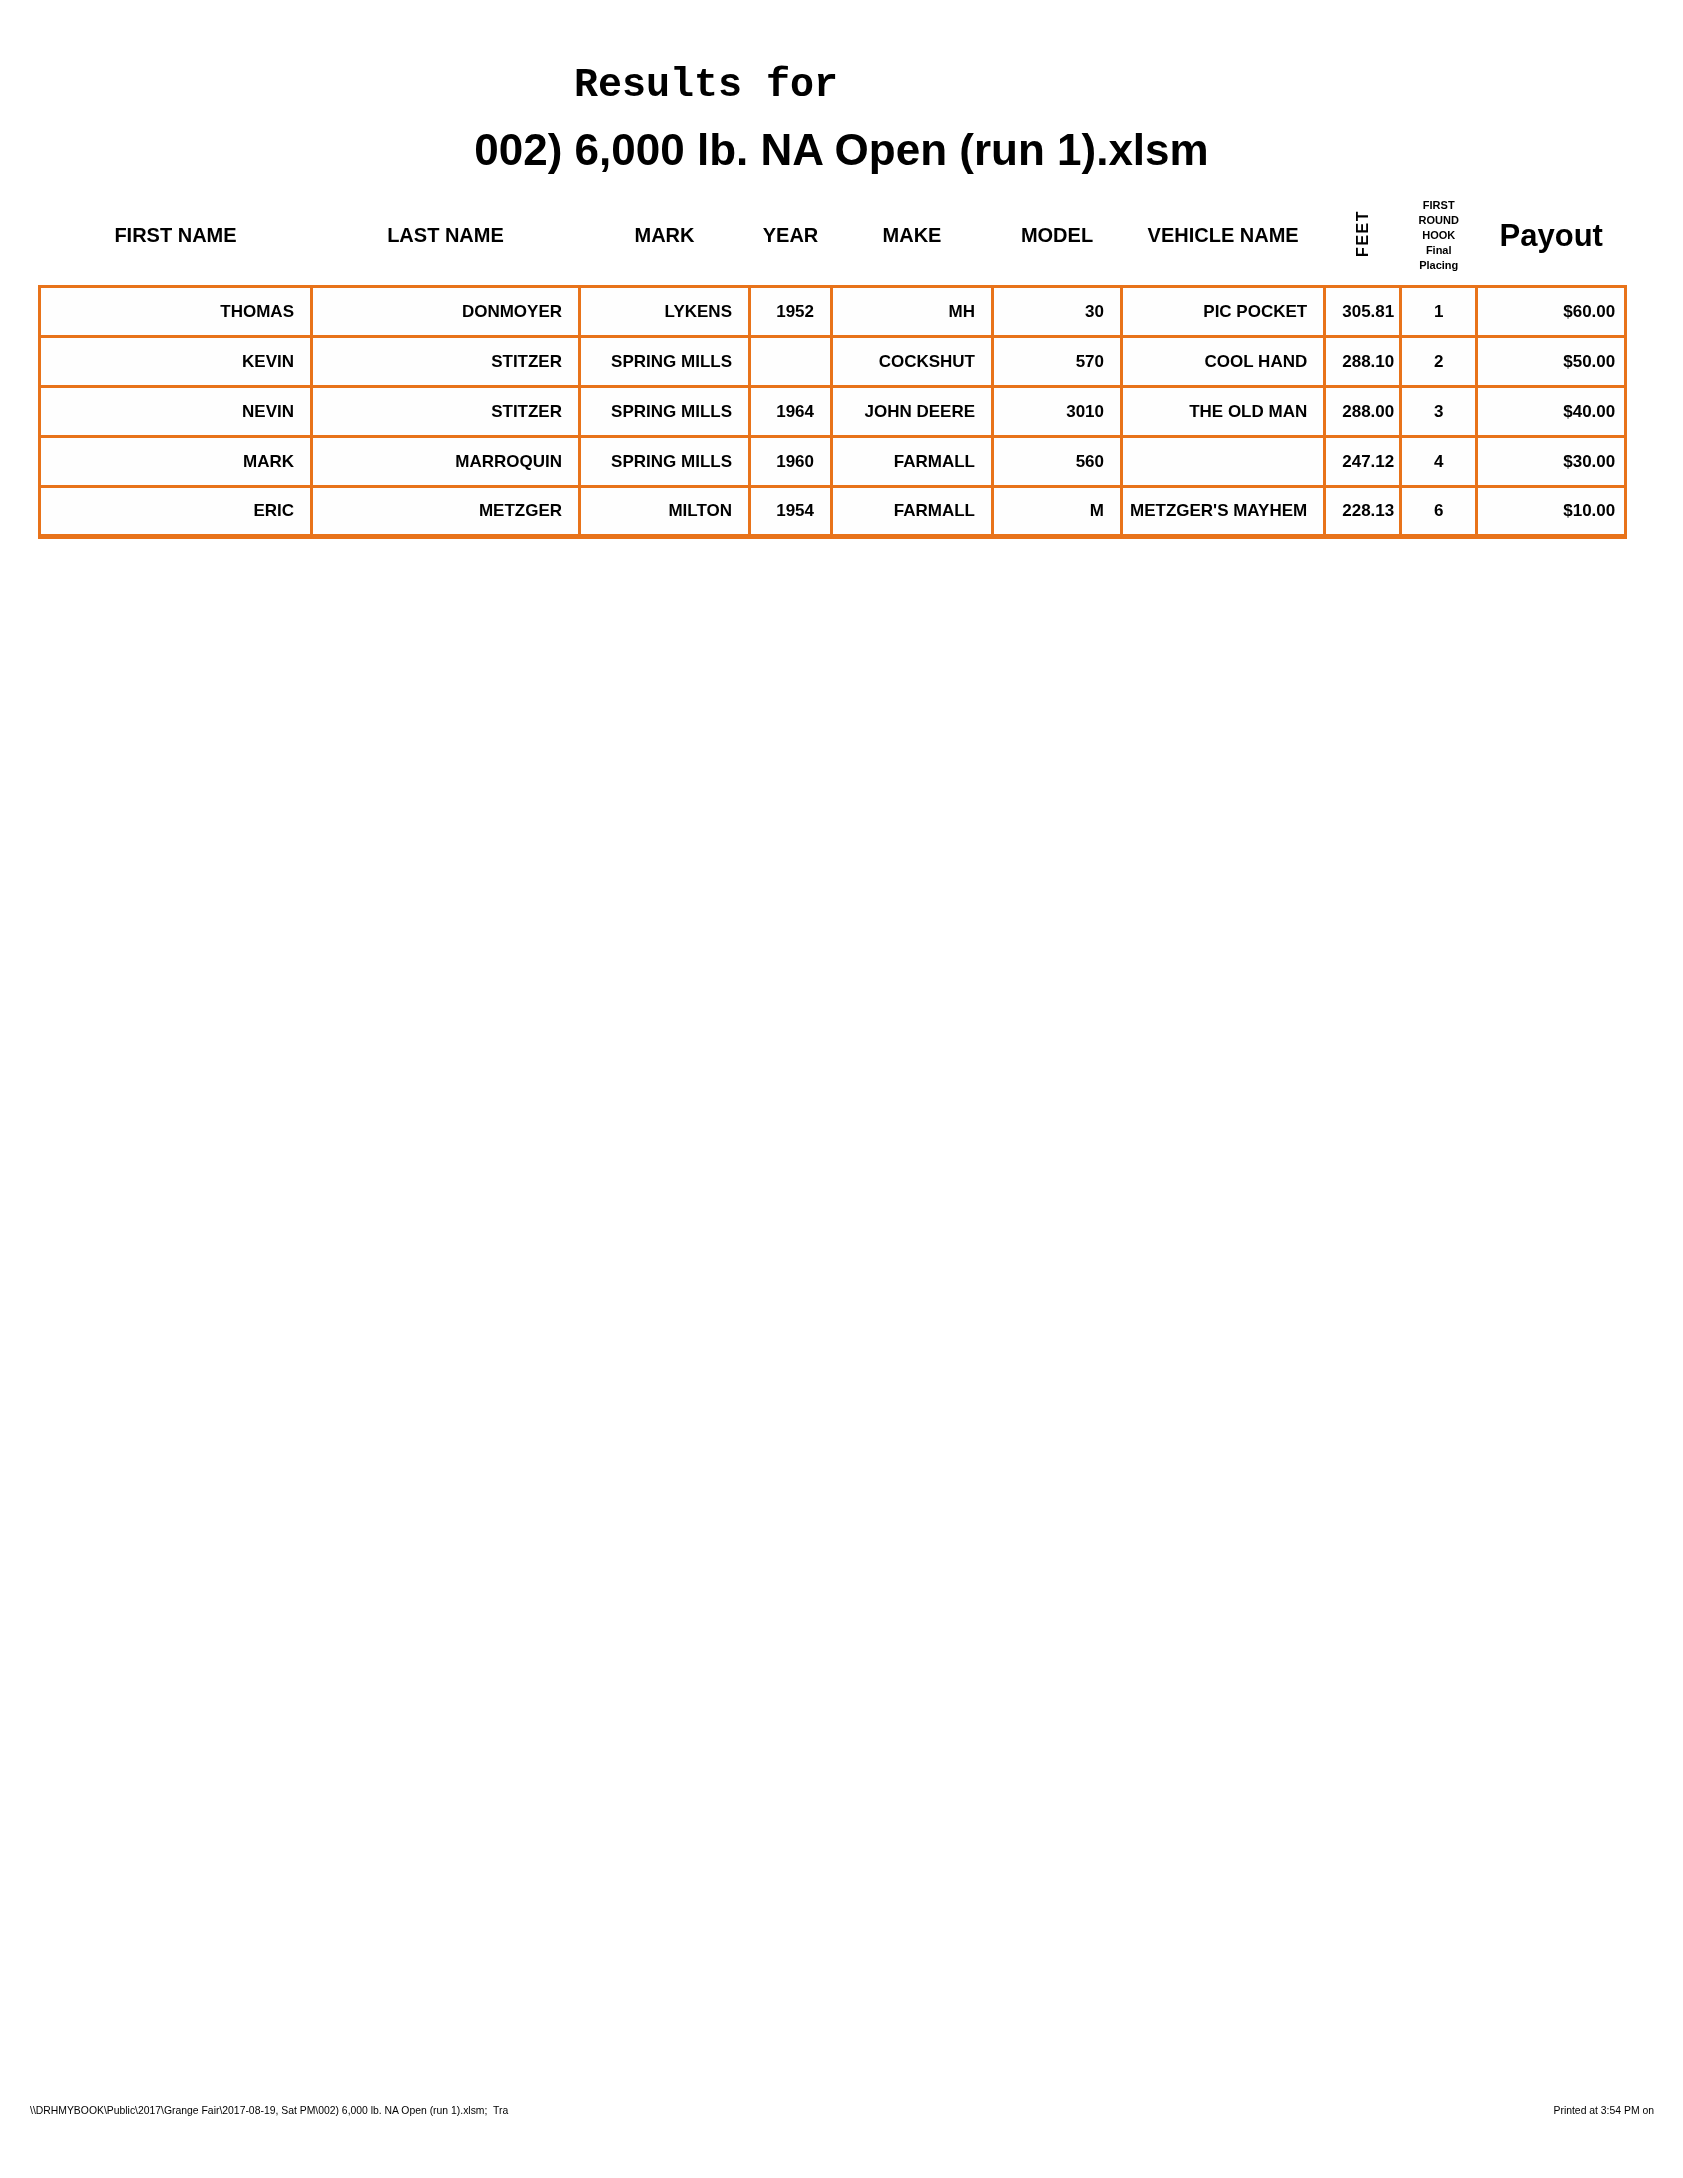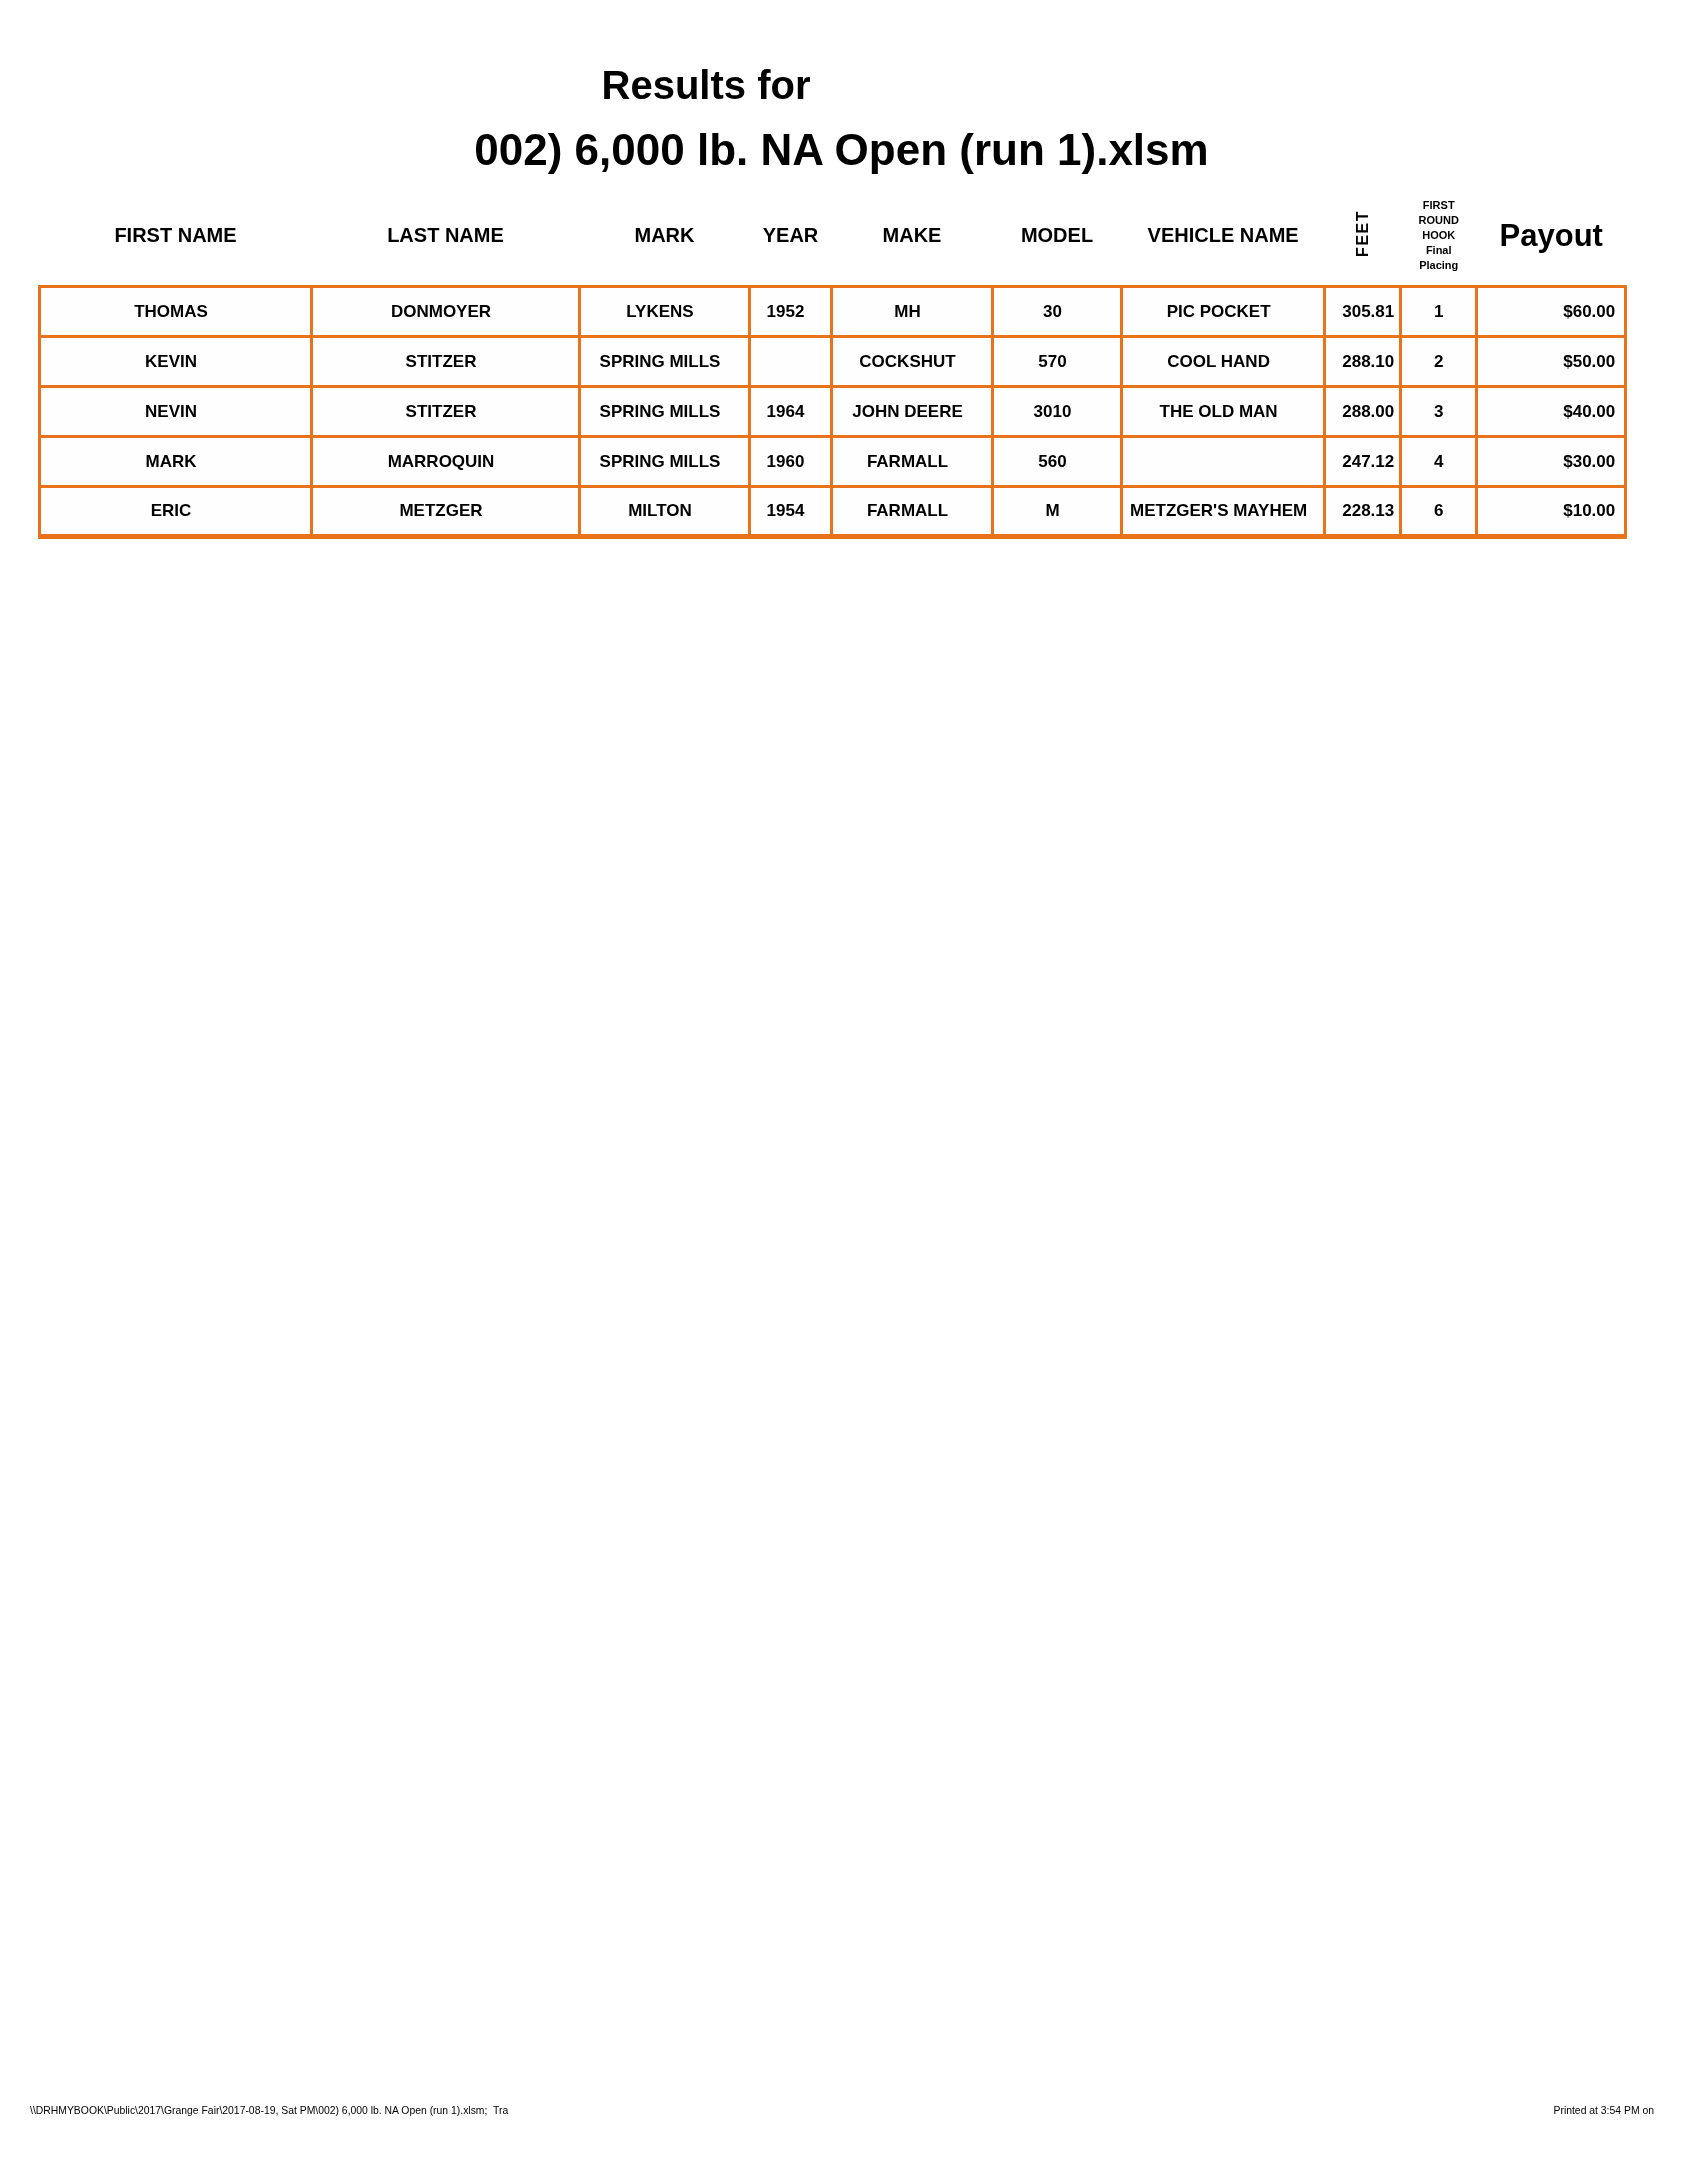--- a/index.html
+++ b/index.html
@@ -5,39 +5,39 @@
   html,body { margin:0; padding:0; }
   body {
     width:1683px; height:2178px;
     background:#ffffff;
     position:relative;
     font-family:"Liberation Sans", sans-serif;
     color:#000;
   }
   .title-line1 {
     position:absolute; top:63px; left:0; width:1412px;
-    text-align:center; font-size:40px; font-weight:bold;
+    text-align:center; font-size:40px; font-weight:bold;font-family:Liberation Mono, monospace;
   }
   .title-line2 {
     position:absolute; top:125px; left:0; width:1683px;
     text-align:center; font-size:44px; font-weight:bold;
   }
   table.results {
     position:absolute; left:38px; top:186px;
     border-collapse:collapse; table-layout:fixed;
   }
   th {
     font-weight:bold; font-size:20px; padding:0;
     vertical-align:middle; text-align:center; height:99px;
   }
   td {
     border:3px solid var(--border, #E8731A);
     font-size:17px; font-weight:bold;
     height:50px; box-sizing:border-box;
-    padding:0 16px 0 7px; text-align:center;
+    padding:0 16px 0 7px; text-align:right;
     white-space:nowrap; overflow:hidden;
     background:#fefefe;
   }
   tr.data:last-child td { border-bottom-width:5px; }
   td.c-year  { padding-left:6px; }
   td.c-feet  { text-align:right; padding:0 5px 0 0;margin-top:20px; }
   td.c-place { text-align:center; padding:0; }
   td.c-pay   { text-align:right; padding:0 9px 0 0; }
   th.feet-h span {
     display:inline-block;

